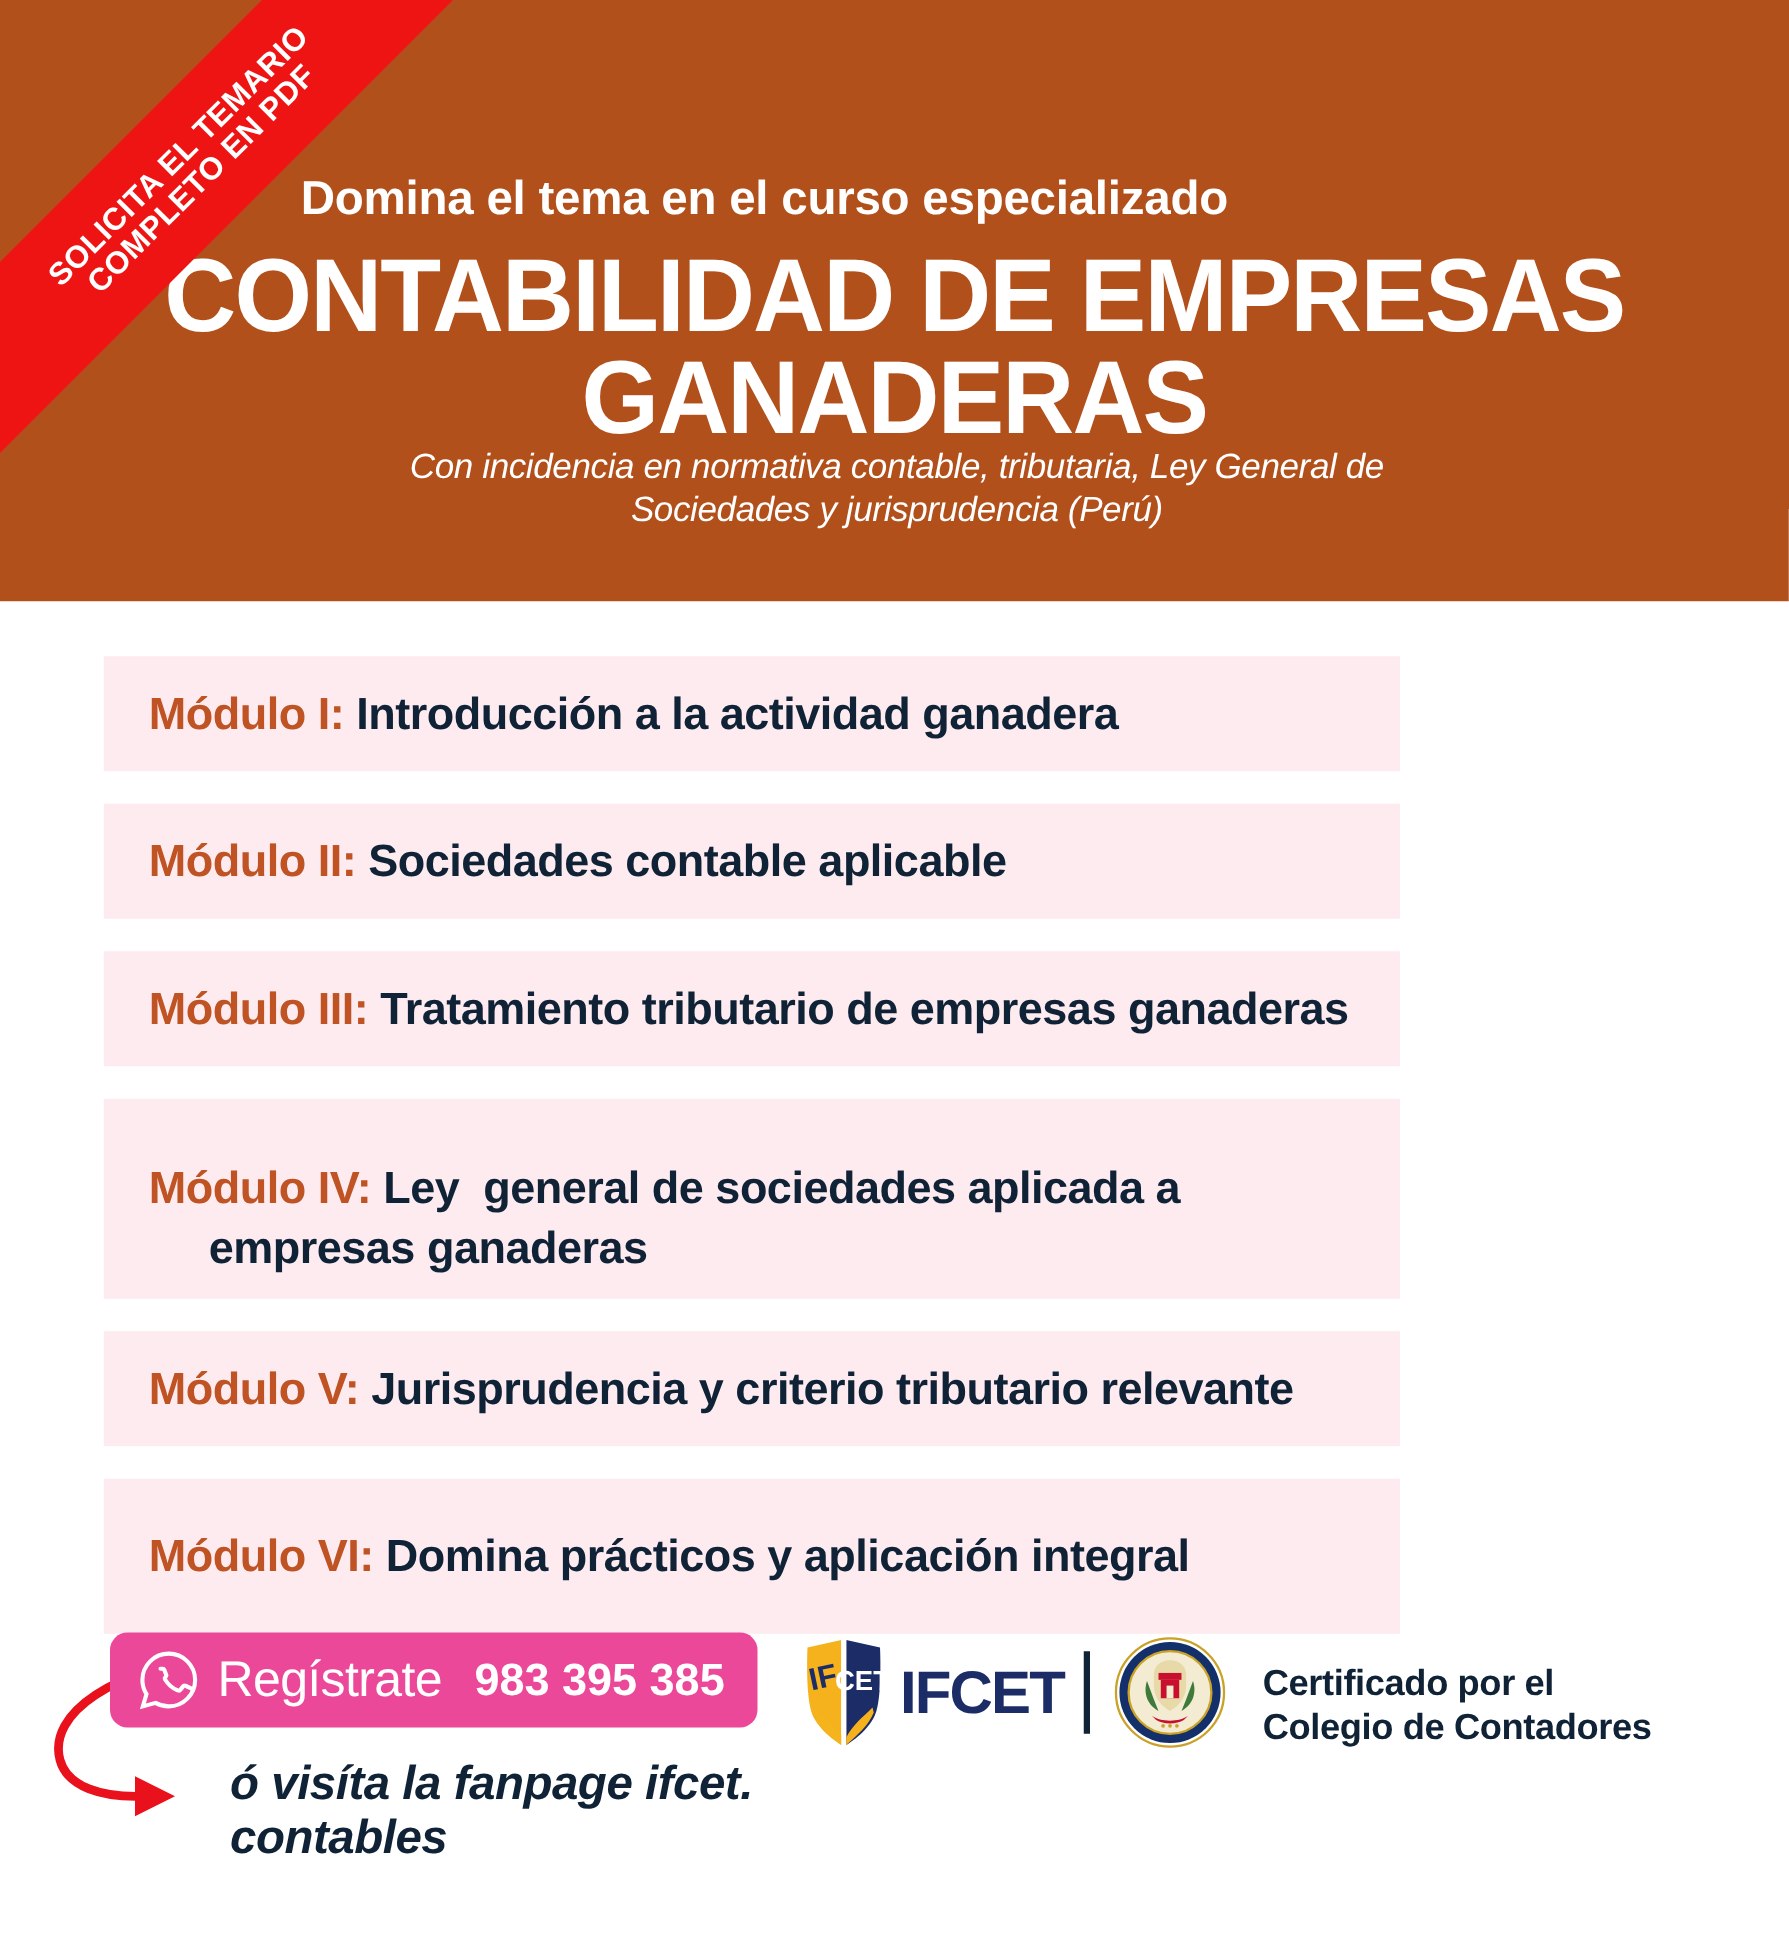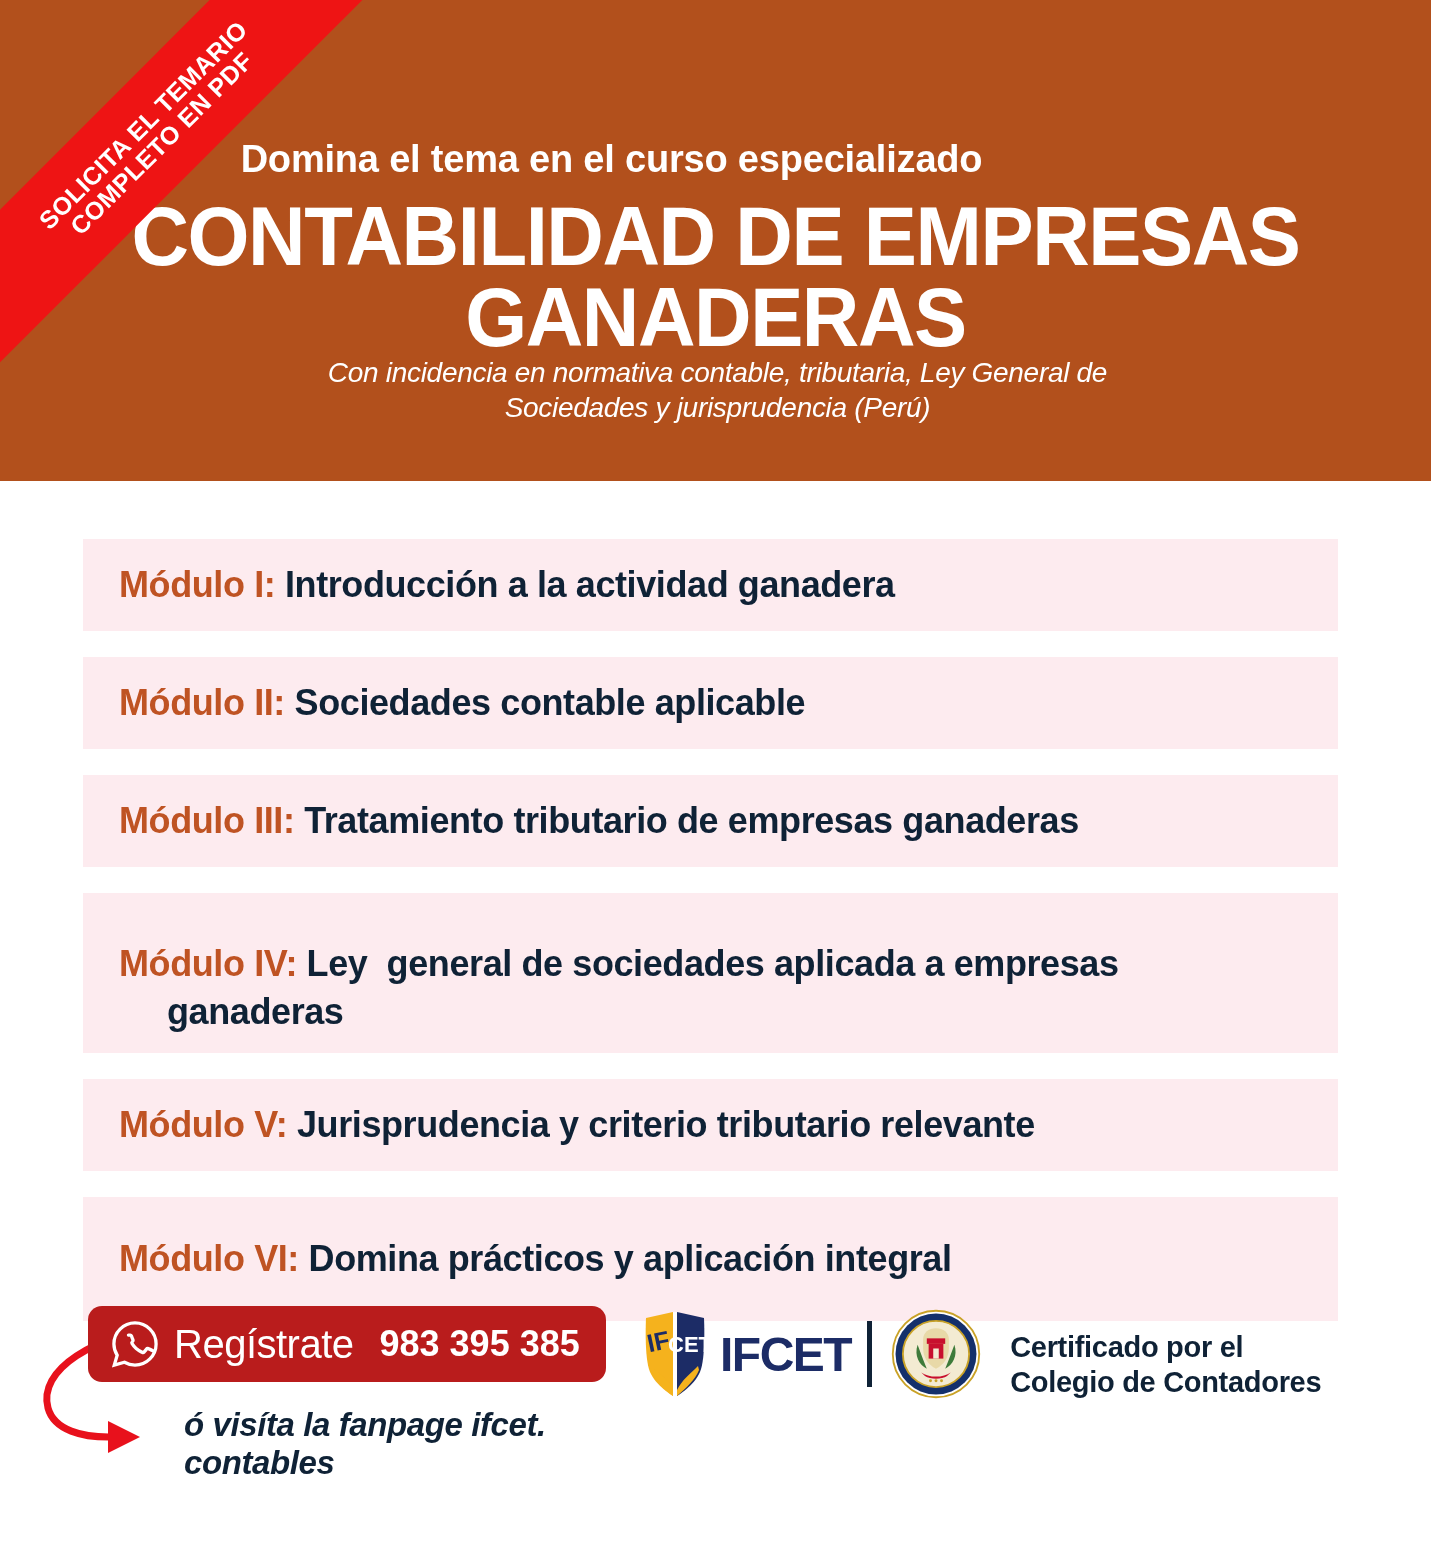--- a/index.html
+++ b/index.html
@@ -86,23 +86,23 @@
     color: #ffffff;
     font-size: 28px;
     font-style: italic;
     line-height: 1.25;
     letter-spacing: -0.3px;
   }
 
   
   .modules {
     position: absolute;
-    top: 539px;
+    top: 525px;
     left: 83px;
-    width: 1255px;
+    width: 1037px;
   }
   .module-row {
     background: #FDEBEF;
     box-sizing: border-box;
     display: flex;
     align-items: center;
     padding: 0 36px 0 36px;
   }
   .module-row.tall {
     align-items: center;
@@ -134,21 +134,21 @@
     width: 1431px;
     height: 180px;
   }
 
   .cta-wrap {
     position: absolute;
     left: 88px;
     top: 10px;
   }
   .cta-button {
-    background: #b91c1c;
+    background: #ec4899;
     border-radius: 14px;
     height: 76px;
     padding: 0 26px 0 22px;
     display: flex;
     align-items: center;
     gap: 14px;
     position: relative;
     z-index: 3;
   }
   .wa-icon { width: 50px; height: 50px; display: block; }
@@ -164,21 +164,21 @@
     font-weight: bold;
     letter-spacing: 0px;
     margin-left: 12px;
   }
 
   .fanpage {
     position: absolute;
     left: 96px;
     top: 100px;
     color: #0F2236;
-    font-size: 33px;
+    font-size: 38px;
     font-weight: bold;
     font-style: italic;
     letter-spacing: -0.4px;
     z-index: 3;
   }
 
   .arrow-svg {
     position: absolute;
     left: 30px;
     top: 20px;

